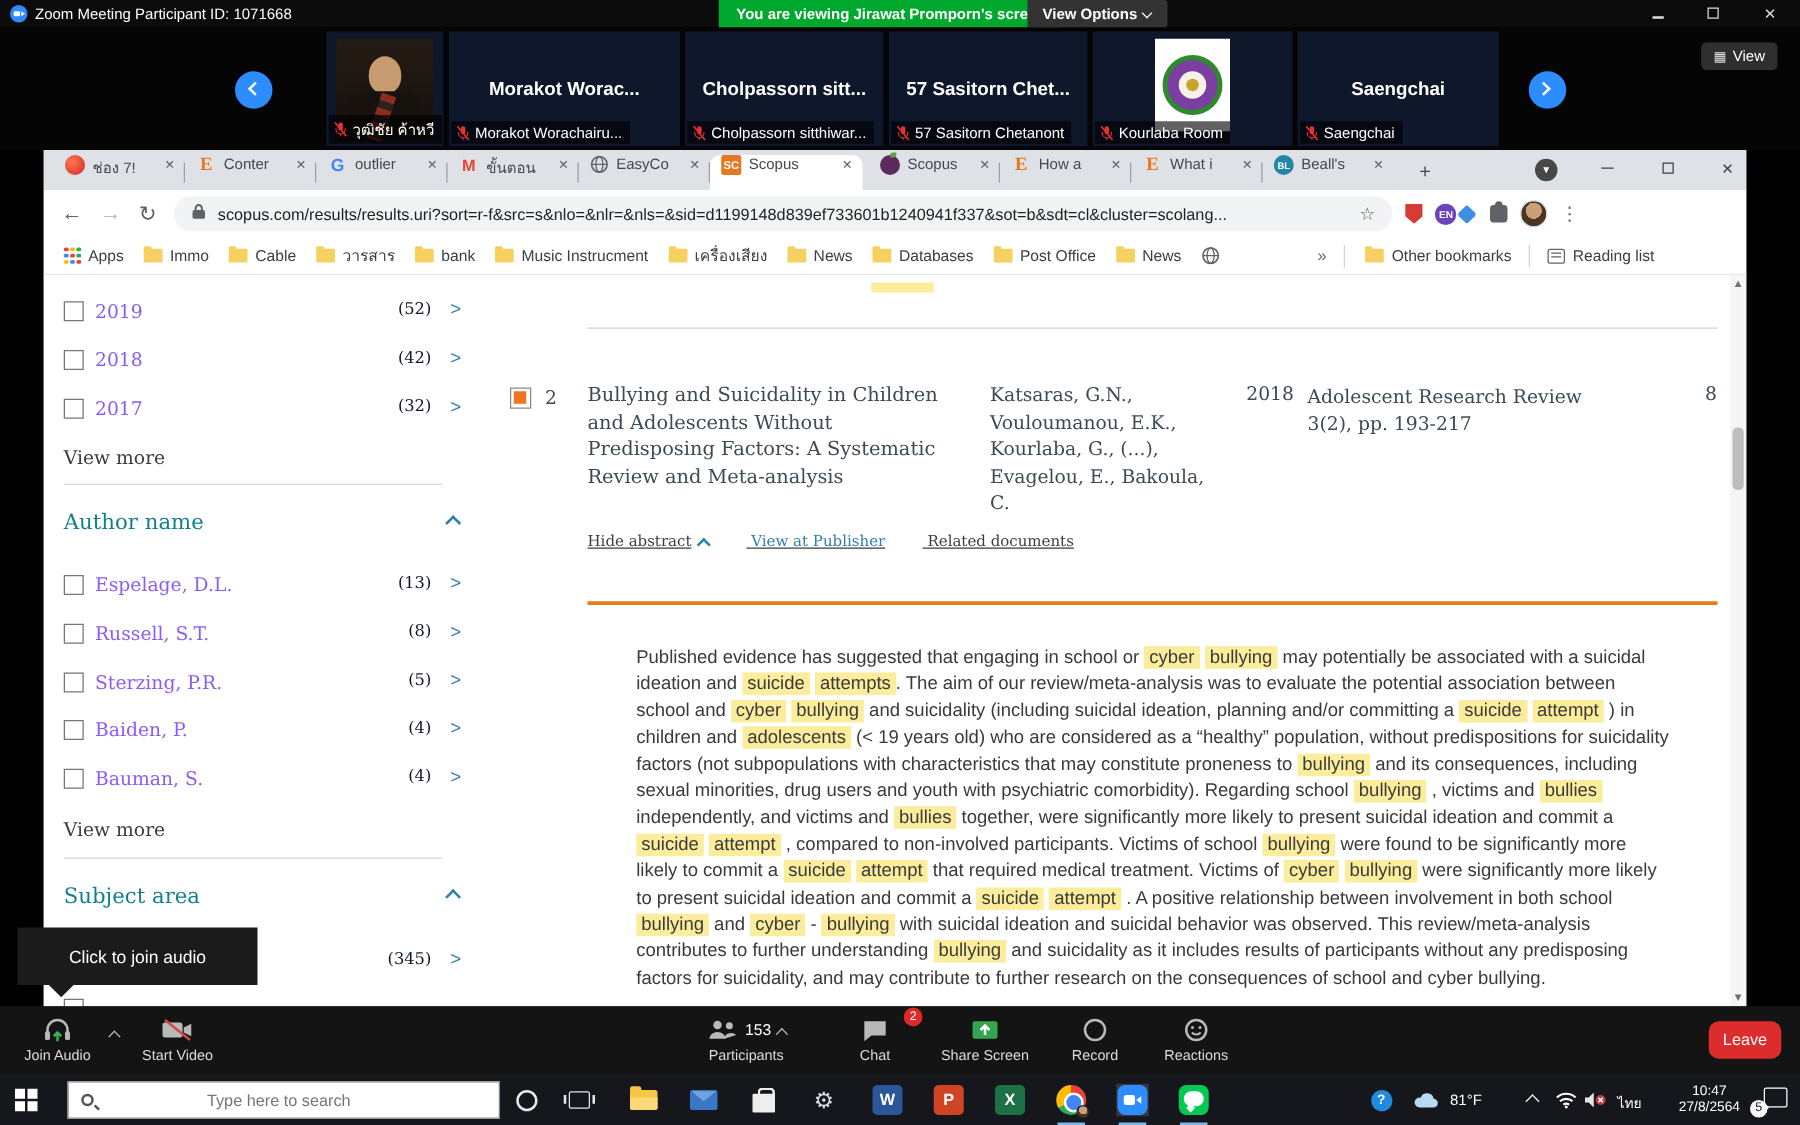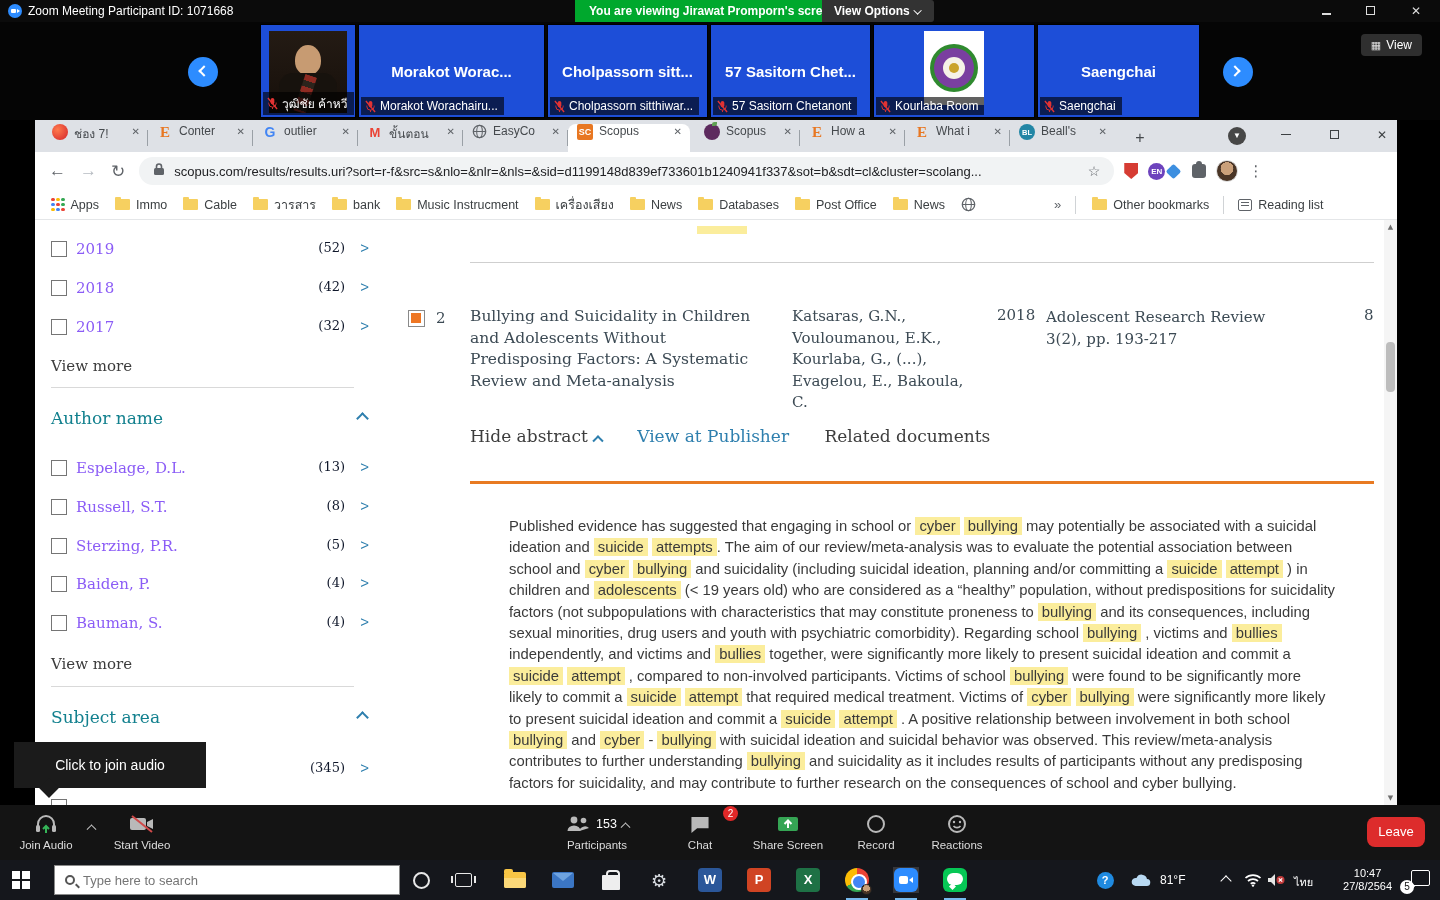--- a/index.html
+++ b/index.html
@@ -18,21 +18,21 @@
   .wbtn { position:absolute; top:3px; width:16px; height:16px; color:#ddd; font-size:12px; text-align:center; line-height:16px; }
   .wbtn .mline { display:inline-block; width:9px; height:2px; background:#ddd; margin-top:8px; }
   .wbtn .msq { display:inline-block; width:9px; height:9px; border:1.5px solid #ddd; margin-top:3px; }
 
   
   .vstrip { position:absolute; left:0; top:22px; width:1440px; height:98px; background:#050505; }
   .navcirc { position:absolute; top:35px; width:30px; height:30px; border-radius:50%; background:#2d8cff; }
   .navcirc span { position:absolute; left:11px; top:10px; width:8px; height:8px; border-left:2.5px solid #fff; border-bottom:2.5px solid #fff; }
   .navcirc.prev span { transform:rotate(45deg); left:12px; }
   .navcirc.next span { transform:rotate(-135deg); left:8px; }
-  .vtile { position:absolute; top:2px; height:94px; background:#1d4ed8; border:1px solid #000; }
+  .vtile { position:absolute; top:2px; height:94px; background:#0f172a; border:1px solid #000; }
   .vname { position:absolute; left:2px; bottom:2px; background:rgba(0,0,0,.62); color:#fff; font-size:12px; padding:2px 6px 2px 4px; white-space:nowrap; display:flex; align-items:center; gap:4px; }
   .vcenter { position:absolute; left:0; right:0; top:38px; text-align:center; color:#fff; font-size:15px; font-weight:bold; }
   .photo { position:absolute; left:8px; top:6px; right:8px; bottom:4px; background:linear-gradient(180deg,#241b14,#160f0a); overflow:hidden; }
   .photo .head { position:absolute; left:50%; top:14px; transform:translateX(-50%); width:26px; height:30px; border-radius:50% 50% 45% 45%; background:#c79b72; }
   .photo .body { position:absolute; left:50%; top:42px; transform:translateX(-50%); width:58px; height:40px; border-radius:14px 14px 0 0; background:#17120d; }
   .photo .scarf { position:absolute; left:50%; top:44px; transform:translateX(-72%) rotate(18deg); width:12px; height:38px; background:repeating-linear-gradient(180deg,#8e2b22 0 6px,#2c241c 6px 12px); }
   .emblem { position:absolute; left:50%; top:6px; transform:translateX(-50%); width:60px; height:74px; background:#fff; }
   .emblem .c1 { position:absolute; left:50%; top:50%; transform:translate(-50%,-50%); width:48px; height:48px; border-radius:50%; background:#2f8a2f; }
   .emblem .c2 { position:absolute; left:50%; top:50%; transform:translate(-50%,-50%); width:40px; height:40px; border-radius:50%; background:#7a3fa0; }
   .emblem .c3 { position:absolute; left:50%; top:50%; transform:translate(-50%,-50%); width:22px; height:22px; border-radius:50%; background:#f6f2e7; }
@@ -106,21 +106,21 @@
   .frag { position:absolute; background:#fbed9c; }
   .hdiv { position:absolute; height:1px; background:#cfcfcf; }
   .rescb { position:absolute; width:17px; height:17px; border:1.5px solid #8a8a8a; background:#fff; }
   .rescb i { position:absolute; left:2px; top:2px; width:10px; height:10px; background:#ee7623; display:block; }
   .resnum { position:absolute; font-size:15px; color:#3c4a54; }
   .restitle { position:absolute; width:302px; font-size:15.5px; line-height:21.5px; color:#3c4a54; }
   .resauthors { position:absolute; width:188px; font-size:15px; line-height:21.5px; color:#3c4a54; }
   .resyear { position:absolute; font-size:15px; color:#3c4a54; }
   .ressource { position:absolute; width:230px; font-size:15px; line-height:22px; color:#3c4a54; }
   .rescit { position:absolute; font-size:15px; color:#3c4a54; }
-  .linksrow { position:absolute; font-size:17px; color:#3d3d3d; }
+  .linksrow { position:absolute; font-size:12px; color:#3d3d3d;text-decoration:underline; }
   .linksrow .lk { margin-right:30px; }
   .linksrow .blue { color:#2e7fae; }
   .chevup2 { display:inline-block; width:8px; height:8px; border-left:2px solid #2e7fae; border-top:2px solid #2e7fae; transform:rotate(45deg) translate(2px,2px); margin-left:6px; }
   .orangeline { position:absolute; height:3px; background:#e87a22; }
   .abstract { position:absolute; font-family:"Liberation Sans",sans-serif; font-size:14.8px; line-height:21.4px; color:#3a3a3a; text-align:left; }
   .abstract .hl { background:#fbed9c; padding:1px 4px; }
 
   
   .sbar { position:absolute; right:0; top:0; width:13px; height:585px; background:#f5f5f5; }
   .sbar .arr { position:absolute; left:0; width:13px; height:14px; color:#6f6f6f; font-size:7px; text-align:center; line-height:14px; }
@@ -140,21 +140,21 @@
   .pcount { font-size:12.5px; color:#fff; }
   .leavebtn { position:absolute; right:15px; top:12px; width:58px; height:30px; background:#dd2c2c; color:#fff; border-radius:8px; font-size:13px; text-align:center; line-height:30px; }
 
   
   .taskbar { position:absolute; left:0; top:860px; width:1440px; height:40px; background:#15171c; z-index:40; }
   .winlogo { position:absolute; left:12px; top:11px; display:grid; grid-template-columns:8px 8px; grid-gap:1.5px; }
   .winlogo i { width:8px; height:8px; background:#fff; }
   .tsearch { position:absolute; left:54px; top:5px; width:346px; height:30px; background:#fff; border:1px solid #8a8a8a; display:flex; align-items:center; }
   .tsearch .mag { width:10px; height:10px; border:2px solid #555; border-radius:50%; margin:0 8px 0 10px; position:relative; flex:none; }
   .tsearch .mag:after { content:""; position:absolute; left:8px; top:8px; width:5px; height:2px; background:#555; transform:rotate(45deg); }
-  .tsearch input { border:0; outline:0; font-size:13px; color:#444; width:280px; background:transparent; font-family:"Liberation Sans",sans-serif; }
+  .tsearch input { border:0; outline:0; font-size:13px; color:#444; width:280px; background:transparent; font-family:"Liberation Sans",sans-serif;text-align:center; }
   .tico { position:absolute; top:7px; width:26px; height:26px; display:flex; align-items:center; justify-content:center; }
   .cortana { width:17px; height:17px; border:2px solid #e8e8e8; border-radius:50%; }
   .taskview { width:17px; height:14px; border:1.8px solid #e8e8e8; border-radius:2px; position:relative; }
   .taskview:before { content:""; position:absolute; left:-5px; top:2px; width:2px; height:7px; background:#e8e8e8; }
   .taskview:after { content:""; position:absolute; right:-5px; top:2px; width:2px; height:7px; background:#e8e8e8; }
   .expfolder { width:22px; height:16px; background:#f8c545; border-radius:2px; position:relative; }
   .expfolder:before { content:""; position:absolute; top:-3px; left:0; width:9px; height:4px; background:#f8c545; border-radius:2px 2px 0 0; }
   .expfolder:after { content:""; position:absolute; left:0; bottom:0; width:22px; height:10px; background:#fbd878; border-radius:0 0 2px 2px; }
   .mailico { width:22px; height:16px; background:#3b76c4; position:relative; border-radius:2px; }
   .mailico:before { content:""; position:absolute; left:1px; top:1px; border-left:10px solid transparent; border-right:10px solid transparent; border-top:8px solid #6ea3e0; }

